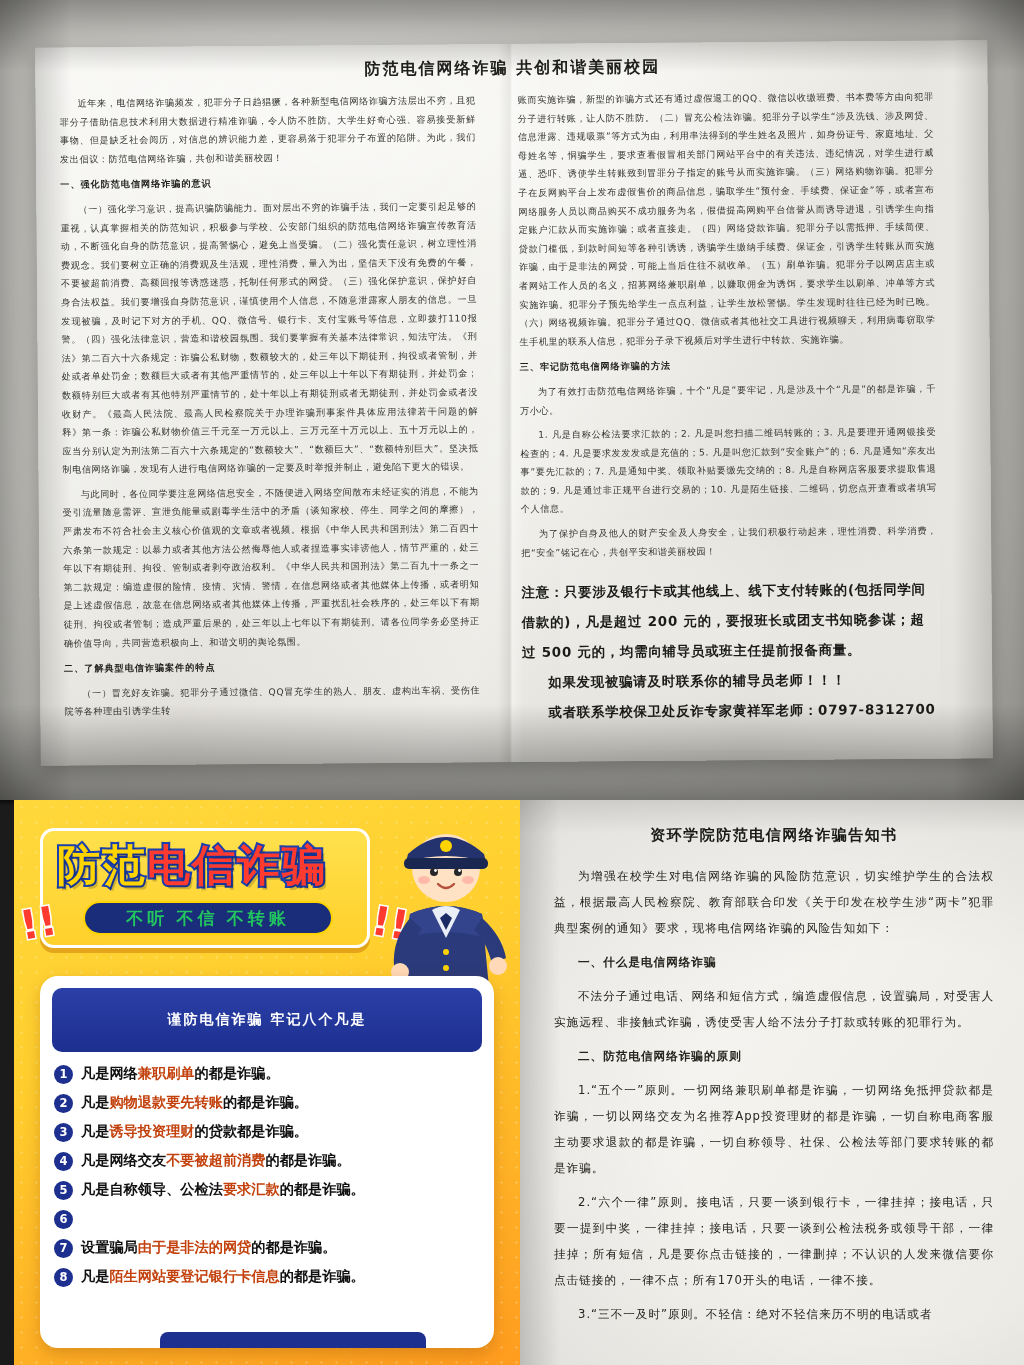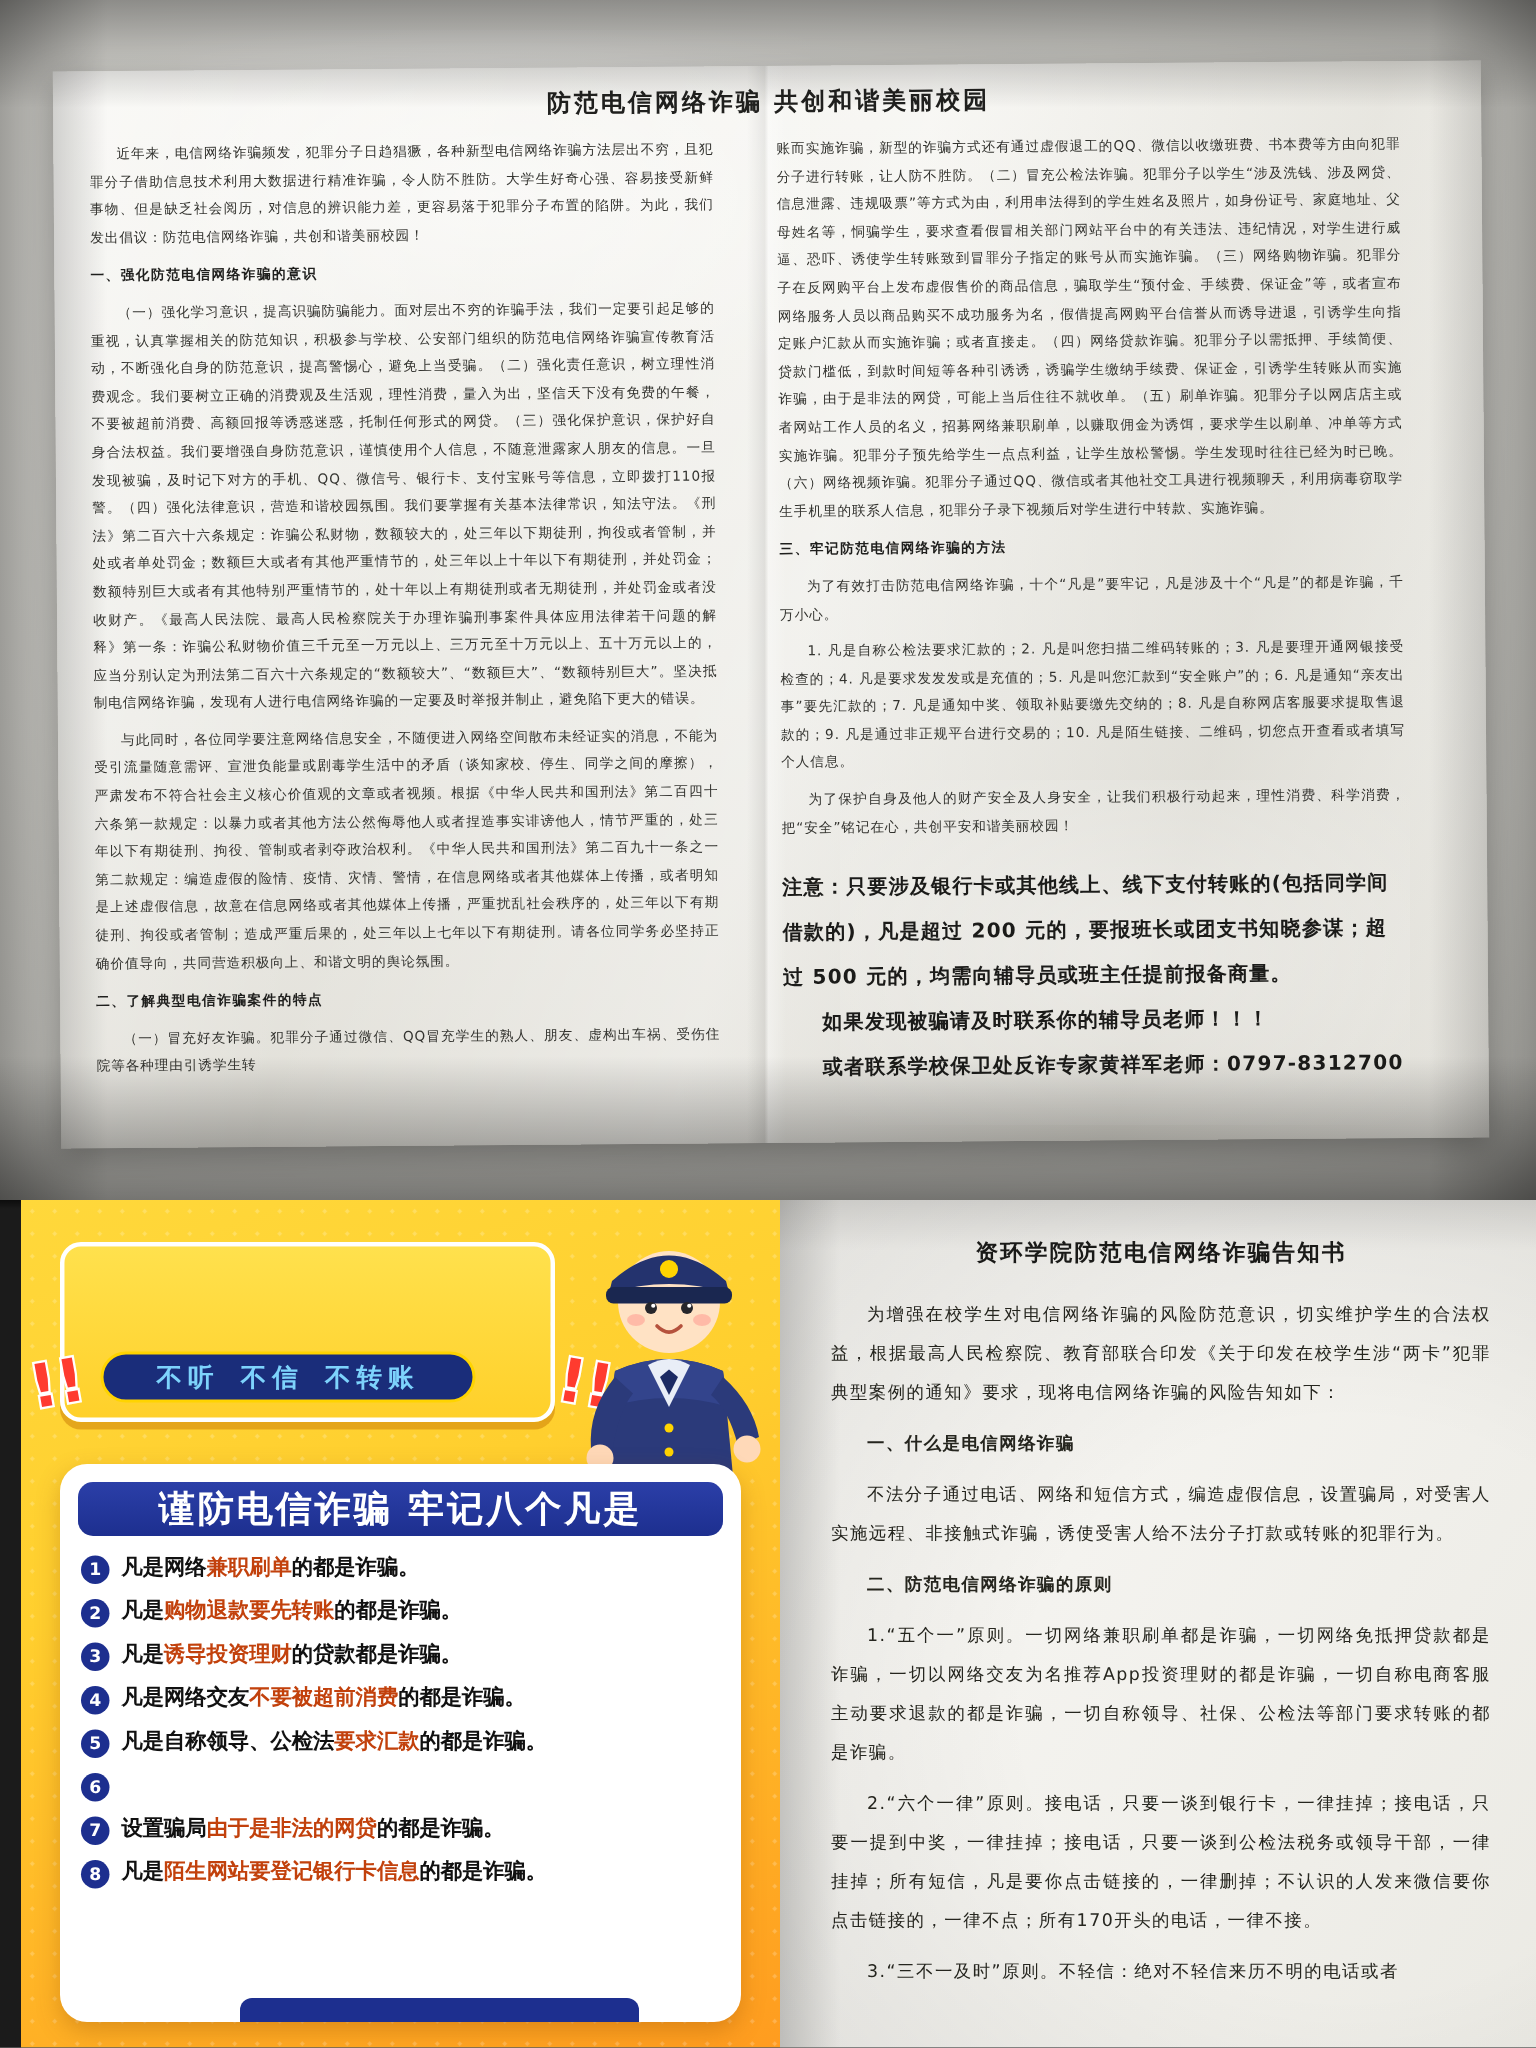--- a/index.html
+++ b/index.html
@@ -133,31 +133,31 @@
     font-family: "DejaVu Sans", "Liberation Sans", sans-serif;
     color: #ffd400;
     -webkit-text-stroke: 4px #1a3fae;
     paint-order: stroke fill;
     text-shadow: 3px 4px 0 rgba(0,0,0,0.18);
     white-space: nowrap;
   }
   .banner .big .red { color: #ff3b2f; }
   .banner .pill {
     position: absolute;
-    left: 24px; bottom: 10px;
+    left: 40px; bottom: 10px;
     width: 250px; height: 34px;
     background: #1a2d7a;
     border: 2px solid #ffd400;
     border-radius: 17px;
-    color: #7dd3fc;
+    color: #22c55e;
     font-size: 17px;
     font-weight: bold;
     letter-spacing: 4px;
     display: flex; align-items: center; justify-content: center;
-    font-family: Liberation Mono, monospace;
+    font-family: Liberation Serif, serif;
   }
   .bang {
     position: absolute;
     font-size: 40px;
     font-weight: bold;
     color: #ff3b2f;
     -webkit-text-stroke: 3px #fff;
     paint-order: stroke fill;
     font-family: "DejaVu Sans", "Liberation Sans", sans-serif;
   }
@@ -170,25 +170,25 @@
     position: absolute;
     left: 26px; top: 176px;
     width: 454px; height: 372px;
     background: #fff;
     border-radius: 18px;
     box-shadow: 0 6px 16px rgba(140,70,0,0.3);
     overflow: hidden;
   }
   .card .hdr {
     margin: 12px 12px 0 12px;
-    height: 36px;
+    height: 64px;
     background: linear-gradient(#2b3fa8, #1d2f8f);
     border-radius: 10px;
     color: #fff;
-    font-size: 24px;
+    font-size: 14px;
     font-weight: bold;
     letter-spacing: 2px;
     display: flex; align-items: center; justify-content: center;
     font-family: "DejaVu Sans", "Liberation Sans", sans-serif;
   }
   .card .body { padding: 12px 16px 10px 14px; }
   .card .row {
     display: flex;
     align-items: flex-start;
     gap: 8px;
@@ -307,20 +307,23 @@
 </div>
 
 <div id="bottom-row">
   <div class="seam"></div>
   <div class="bot-pad-left"></div>
 
   <div id="poster">
     <div class="dots"></div>
 
     <div class="banner">
+      <div class="big">
+        <span>防范</span><span class="red">电信诈骗</span>
+      </div>
       <div class="pill">不听 不信 不转账</div>
     </div>
     <div class="bang left">!!</div>
     <div class="bang right">!!</div>
 
     <svg class="officer" viewBox="0 0 132 192">
       <ellipse cx="66" cy="188" rx="44" ry="7" fill="rgba(0,0,0,0.12)"></ellipse>
 
       <path d="M30 108 q36 -16 72 0 l8 84 h-88 z" fill="#2b3a7a"></path>
       <path d="M30 108 q36 -16 72 0 l4 24 q-40 -12 -80 0 z" fill="#33448c"></path>

